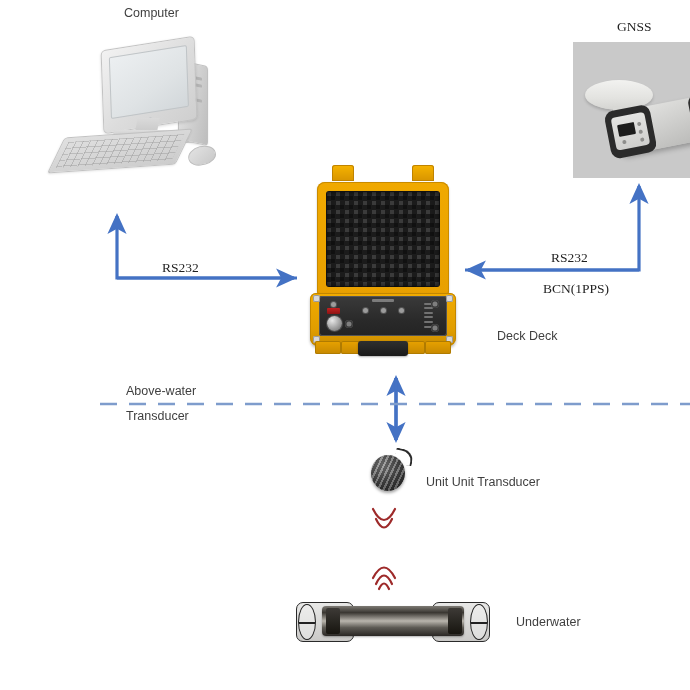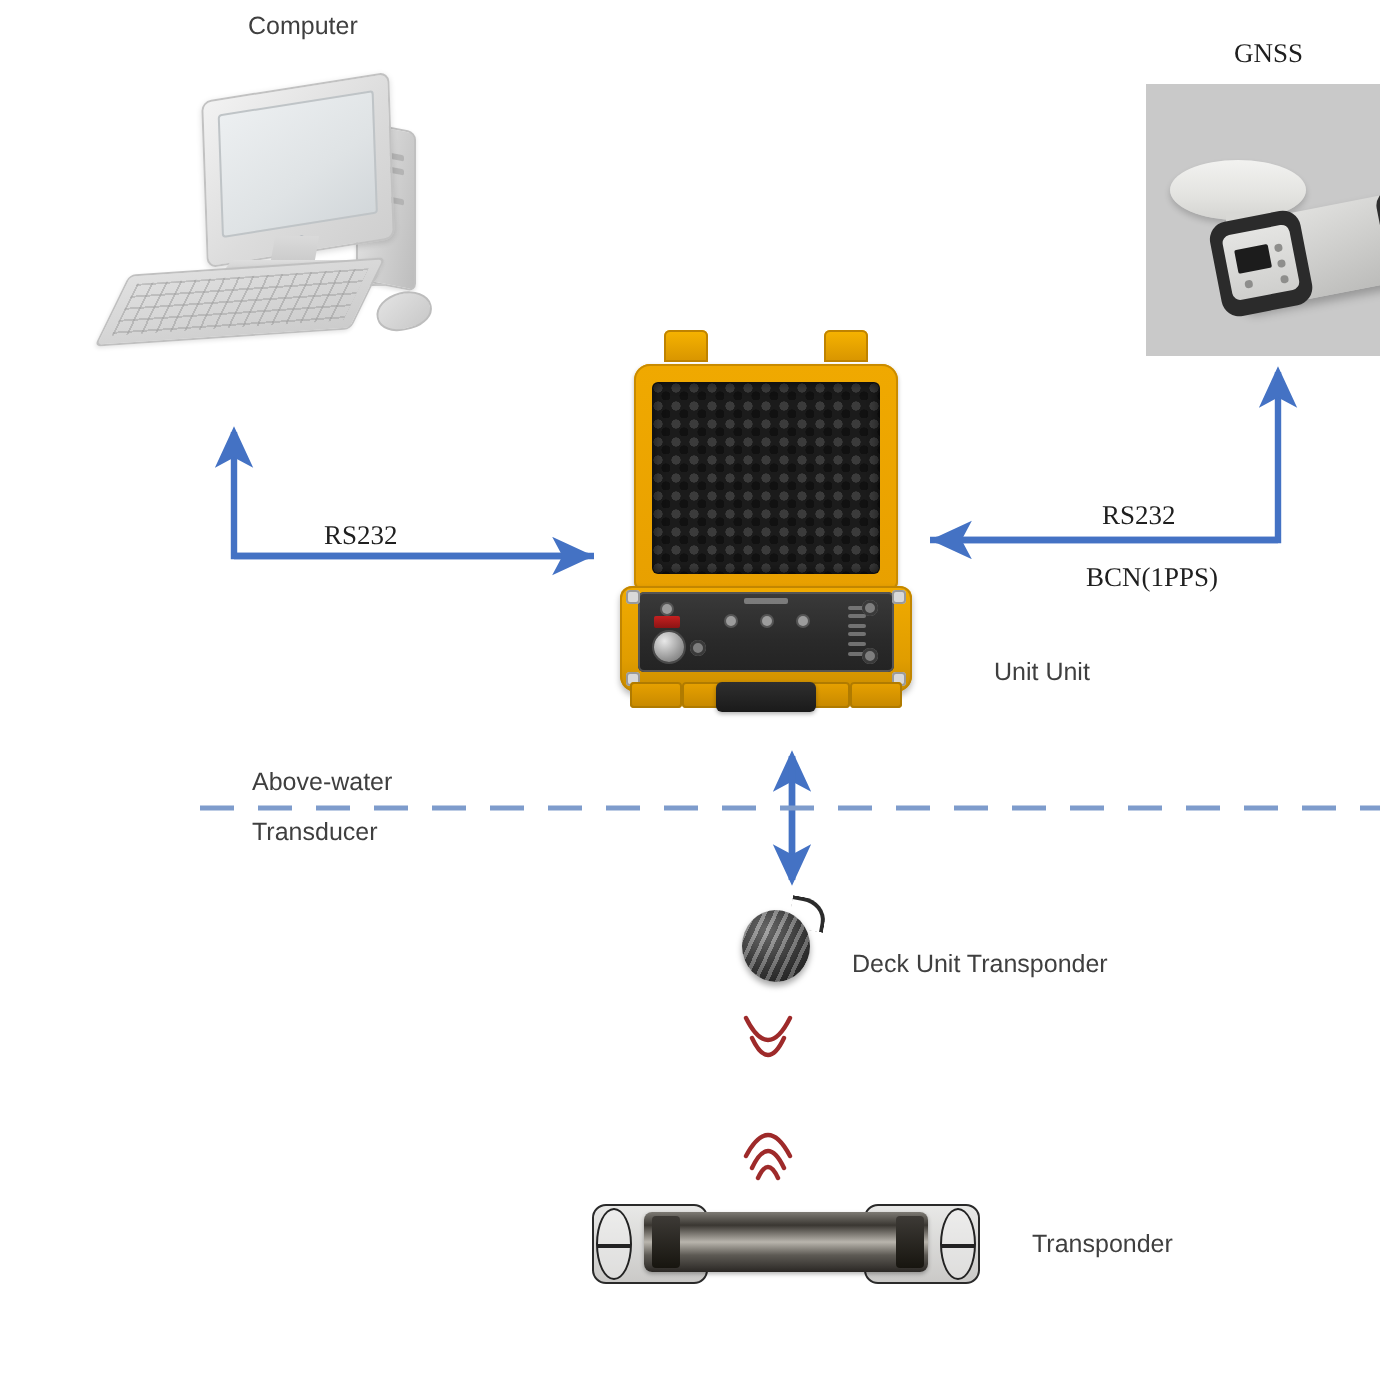--- a/index.html
+++ b/index.html
@@ -341,45 +341,45 @@
       <div class="case-feet">
         <span class="foot" style="left:0px;"></span>
         <span class="foot" style="left:26px;"></span>
         <span class="foot" style="right:26px;"></span>
         <span class="foot" style="right:0px;"></span>
       </div>
       <div class="handle"></div>
     </div>
   </div>
 
-  <div class="lbl lbl-sans" style="left:465px; top:330px;">Unit Unit</div>
+  <div class="lbl lbl-sans" style="left:465px; top:330px;">Deck Deck</div>
 
   <div class="lbl lbl-sans" style="left:94px; top:385px;">Above-water</div>
   <div class="lbl lbl-sans" style="left:94px; top:410px;">Transducer</div>
 
   <div id="transducer">
     <div class="td-cable"></div>
     <div class="td-body"></div>
   </div>
-  <div class="lbl lbl-sans" style="left:394px; top:476px;">Deck Unit Transponder</div>
+  <div class="lbl lbl-sans" style="left:394px; top:476px;">Unit Unit Transducer</div>
 
   <div id="transponder">
     <div class="tp-cage l"></div>
     <div class="tp-cage r"></div>
     <div class="tp-tube"></div>
     <div class="tp-endcap l"></div>
     <div class="tp-endcap r"></div>
     <div class="tp-ring l">
         <span class="cross"></span>
       </div>
     <div class="tp-ring r">
         <span class="cross"></span>
       </div>
   </div>
-  <div class="lbl lbl-sans" style="left:484px; top:616px;">Transponder</div>
+  <div class="lbl lbl-sans" style="left:484px; top:616px;">Underwater</div>
 
   <svg id="overlay" viewBox="0 0 690 690">
     <defs>
       <marker id="ah" markerWidth="7" markerHeight="7" refX="5.6" refY="3" orient="auto">
         <path d="M0,0 L6.5,3 L0,6 L1.6,3 Z" fill="#4472C4"></path>
       </marker>
     </defs>
 
     <g>
       <path d="M265,278 L85,278 L85,216" stroke="#4472C4" stroke-width="3.2" fill="none" marker-end="url(#ah)"></path>

